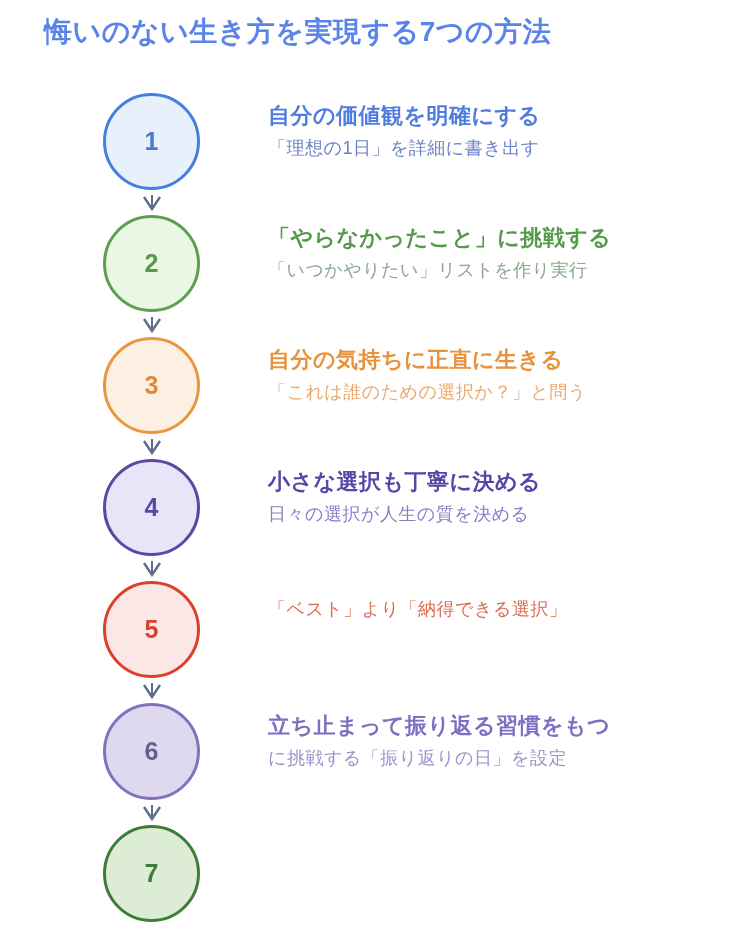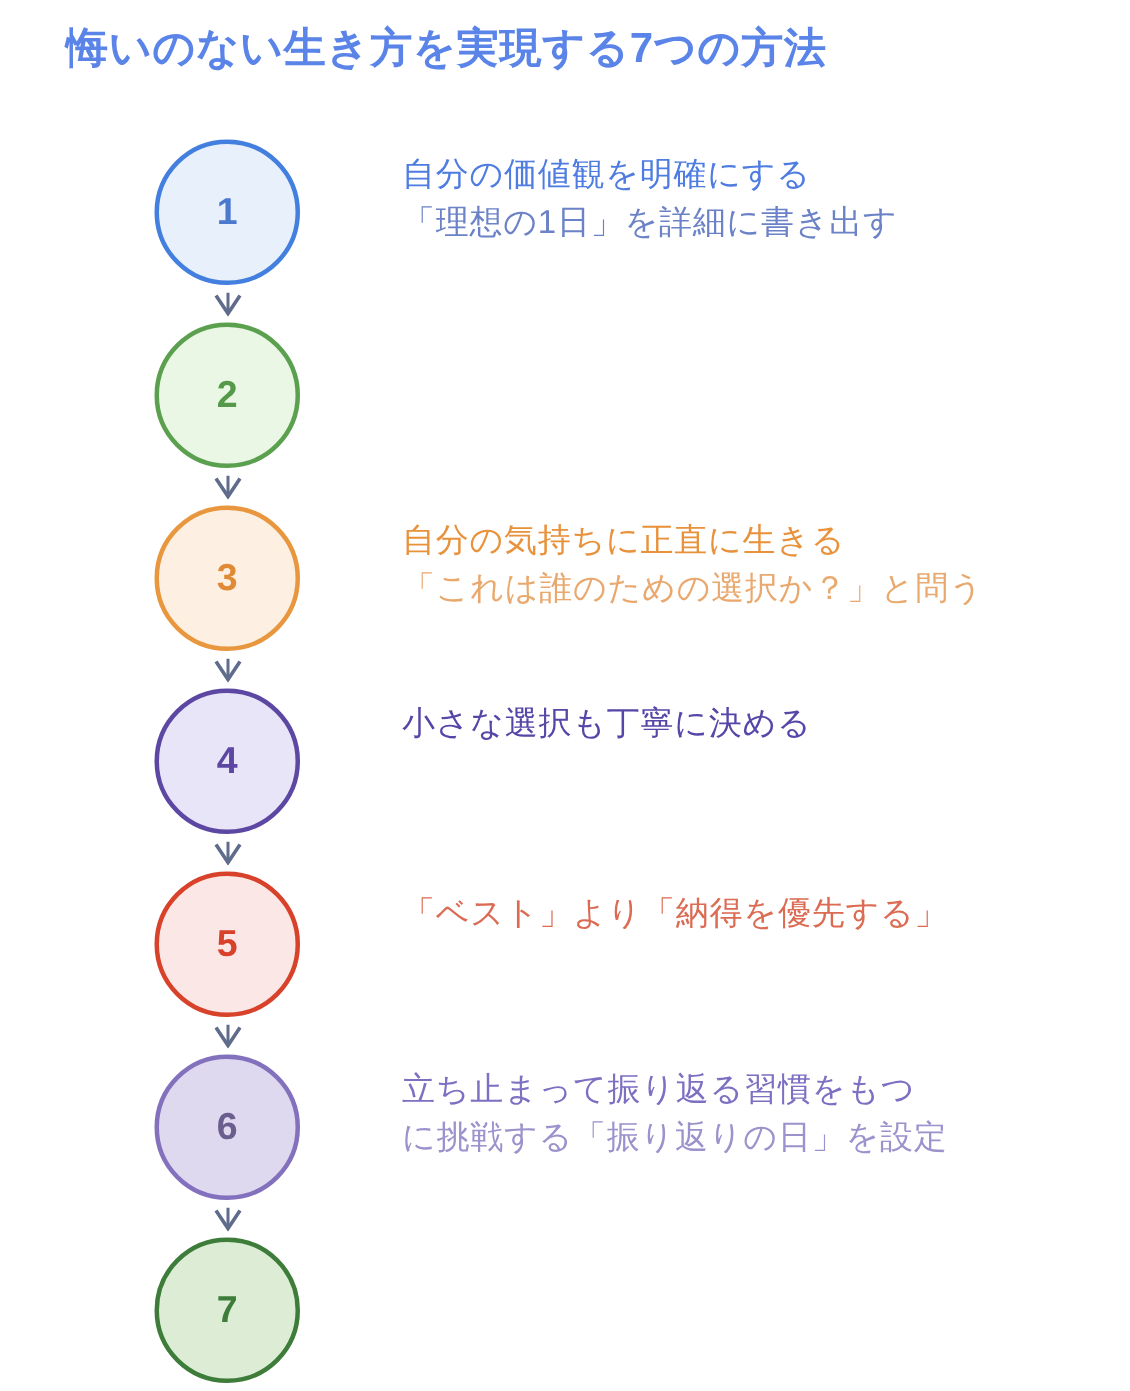--- a/index.html
+++ b/index.html
@@ -63,28 +63,28 @@
     justify-content: center;
   }
   .arrow-box.hidden { visibility: hidden; height: 0; }
   .text-col {
     margin-left: 68px;
     padding-top: 9px;
   }
   .step-title {
     font-size: 22px;
     line-height: 27px;
-    font-weight: normal;
+    font-weight: bold;
     color: var(--title);
     letter-spacing: 0.5px;
     white-space: nowrap;
   }
   .step-subtitle {
     margin-top: 8px;
-    font-size: 22px;
+    font-size: 18px;
     line-height: 22px;
     color: var(--subtitle);
     letter-spacing: 0.5px;
     white-space: nowrap;
   }
 </style>
 </head>
 <body>
 
 <div class="page" style="background: rgb(255, 255, 255);">
@@ -113,20 +113,24 @@
       <div class="circle">
         <span class="num">2</span>
       </div>
       <div class="arrow-box">
         <svg width="22" height="16" viewBox="0 0 22 16" fill="none" xmlns="http://www.w3.org/2000/svg">
           <path class="arrow-stem" d="M11 0 L11 12" stroke-width="2" fill="none" stroke="#5F6C8C"></path>
           <path class="arrow-head" d="M3 2 L11 14 L19 2" stroke-width="2.4" fill="none" stroke-linejoin="miter" stroke="#5F6C8C"></path>
         </svg>
       </div>
     </div>
+    <div class="text-col">
+      <div class="step-title">「やらなかったこと」に挑戦する</div>
+      <div class="step-subtitle">「いつかやりたい」リストを作り実行</div>
+    </div>
   </div>
 
   <div class="step" style="--border: #E8973F; --fill: #FDF0E3; --num: #E08A36; --title: #E8923C; --subtitle: #E9A96E;">
     <div class="circle-col">
       <div class="circle">
         <span class="num">3</span>
       </div>
       <div class="arrow-box">
         <svg width="22" height="16" viewBox="0 0 22 16" fill="none" xmlns="http://www.w3.org/2000/svg">
           <path class="arrow-stem" d="M11 0 L11 12" stroke-width="2" fill="none" stroke="#5F6C8C"></path>
@@ -147,37 +151,38 @@
       </div>
       <div class="arrow-box">
         <svg width="22" height="16" viewBox="0 0 22 16" fill="none" xmlns="http://www.w3.org/2000/svg">
           <path class="arrow-stem" d="M11 0 L11 12" stroke-width="2" fill="none" stroke="#5F6C8C"></path>
           <path class="arrow-head" d="M3 2 L11 14 L19 2" stroke-width="2.4" fill="none" stroke-linejoin="miter" stroke="#5F6C8C"></path>
         </svg>
       </div>
     </div>
     <div class="text-col">
       <div class="step-title">小さな選択も丁寧に決める</div>
+      <div class="step-subtitle">日々の選択が人生の質を決める</div>
     </div>
   </div>
 
   <div class="step" style="--border: #D8422B; --fill: #FBE7E5; --num: #D8422B; --title: #CC3A23; --subtitle: #DC6B54;">
     <div class="circle-col">
       <div class="circle">
         <span class="num">5</span>
       </div>
       <div class="arrow-box">
         <svg width="22" height="16" viewBox="0 0 22 16" fill="none" xmlns="http://www.w3.org/2000/svg">
           <path class="arrow-stem" d="M11 0 L11 12" stroke-width="2" fill="none" stroke="#5F6C8C"></path>
           <path class="arrow-head" d="M3 2 L11 14 L19 2" stroke-width="2.4" fill="none" stroke-linejoin="miter" stroke="#5F6C8C"></path>
         </svg>
       </div>
     </div>
     <div class="text-col">
-      <div class="step-subtitle">「ベスト」より「納得を優先する」</div>
+      <div class="step-subtitle">「ベスト」より「納得できる選択」</div>
     </div>
   </div>
 
   <div class="step" style="--border: #8371BE; --fill: #DFD9EF; --num: #6A5E8E; --title: #7D6FC2; --subtitle: #9C92CC;">
     <div class="circle-col">
       <div class="circle">
         <span class="num">6</span>
       </div>
       <div class="arrow-box">
         <svg width="22" height="16" viewBox="0 0 22 16" fill="none" xmlns="http://www.w3.org/2000/svg">

